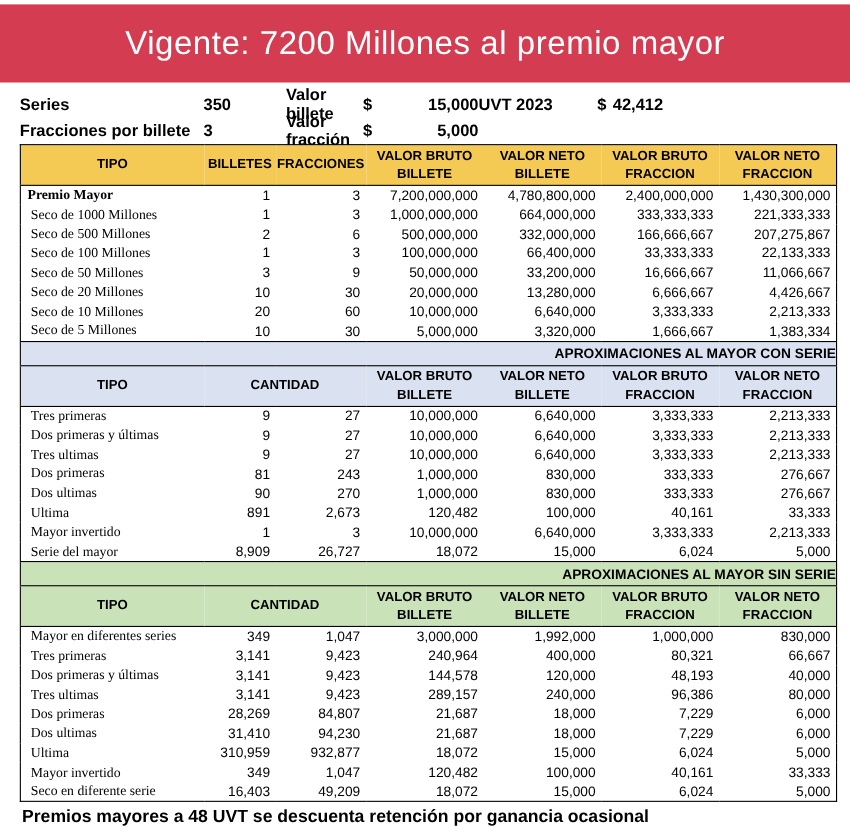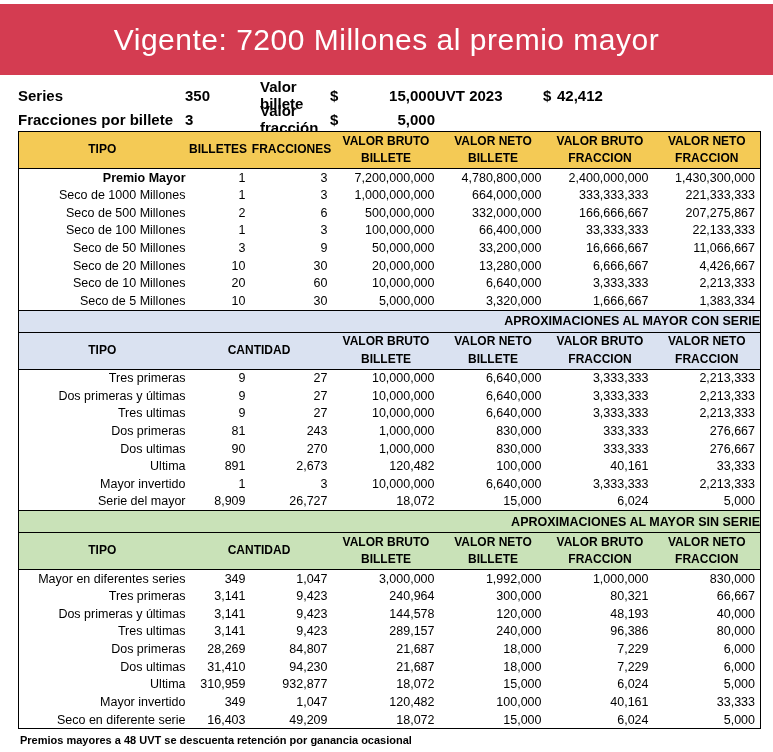--- a/index.html
+++ b/index.html
@@ -30,25 +30,25 @@
   .gold  { background:var(--gold); }
   .blue  { background:var(--blue); }
   .green { background:var(--green); }
   tr.head td { height:37px; font-weight:bold; font-size:12px; text-align:center;
     vertical-align:middle; white-space:pre-line; line-height:1.45;
     border-bottom:1.2px solid #000; }
   tr.sec-banner td { height:22px; font-weight:bold; font-size:12.5px; text-align:right;
     vertical-align:middle; border-top:1.2px solid #000; border-bottom:1.2px solid #000; }
   tr.data td { height:17.7px; font-size:12.5px; text-align:right; padding-right:5px;
     vertical-align:middle; overflow:hidden; white-space:nowrap; }
-  tr.data td:first-child { text-align:right; padding-left:9px; padding-right:0; }
+  tr.data td:first-child { text-align:left; padding-left:9px; padding-right:0;font-family:Liberation Serif, serif; }
   tr.data.bold td:first-child { font-weight:bold; padding-left:6px; }
 
   
-  .footer { position:absolute; top:734px; left:20px; font-size:11px; font-weight:bold; }
+  .footer { position:absolute; top:734px; left:20px; font-size:16px; font-weight:bold; }
 </style>
 </head>
 <body>
 
 <div class="page">
 
   <div class="banner">
     <span>Vigente: 7200 Millones al premio mayor</span>
   </div>
 
@@ -277,21 +277,21 @@
           <td>3,000,000</td>
           <td>1,992,000</td>
           <td>1,000,000</td>
           <td>830,000</td>
         </tr>
         <tr class="data">
           <td>Tres primeras</td>
           <td>3,141</td>
           <td>9,423</td>
           <td>240,964</td>
-          <td>300,000</td>
+          <td>400,000</td>
           <td>80,321</td>
           <td>66,667</td>
         </tr>
         <tr class="data">
           <td>Dos primeras y últimas</td>
           <td>3,141</td>
           <td>9,423</td>
           <td>144,578</td>
           <td>120,000</td>
           <td>48,193</td>

